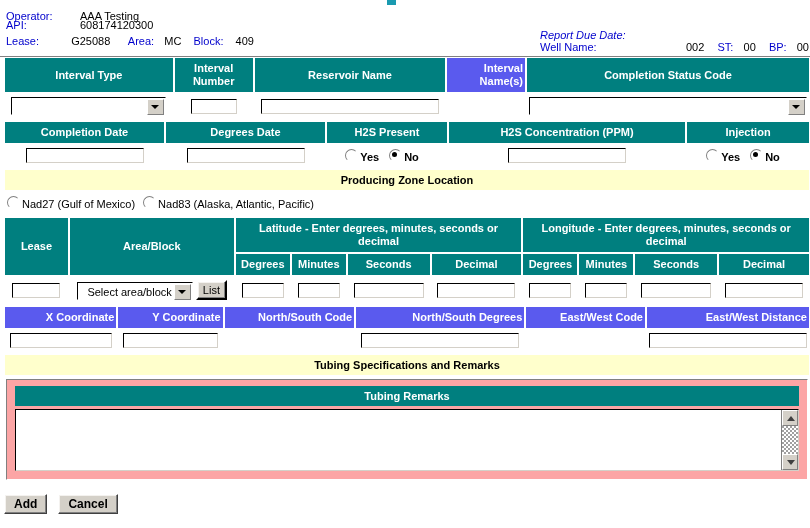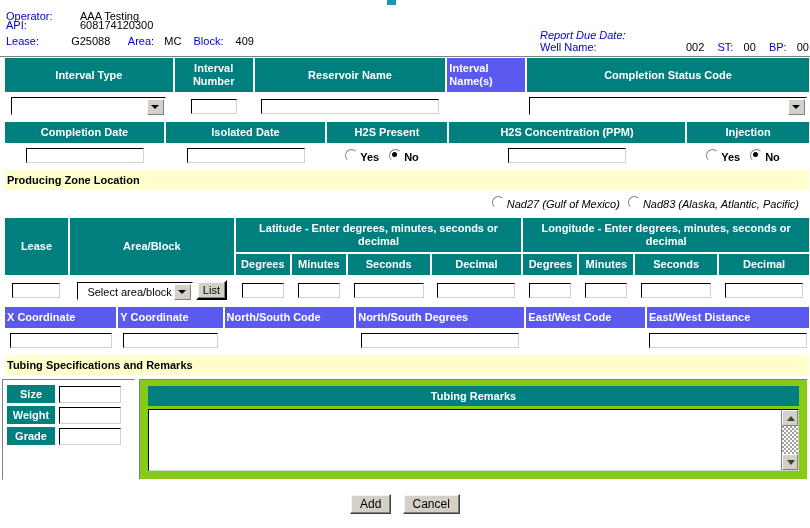--- a/index.html
+++ b/index.html
@@ -31,32 +31,32 @@
 
   .sec{margin:0 2px 2px 2px;}
 
   .th{
     background:#007f7f;color:#ffffff;font-weight:bold;font-size:11px;
     text-align:center;padding:4px 2px;line-height:13px;
     border:1px solid #ffffff;
   }
   .th-violet{
     background:#5a5aee;color:#ffffff;font-weight:bold;font-size:11px;
-    text-align:left;padding:4px 2px;line-height:13px;
+    text-align:right;padding:4px 2px;line-height:13px;
     border:1px solid #ffffff;
   }
   .td{
     background:#ffffff;text-align:center;padding:3px 2px;
     border:1px solid #ffffff;
   }
   .band{
     background:#ffffcc;color:#000000;font-weight:bold;font-size:11px;
-    text-align:left;padding:4px 2px;border:1px solid #ffffff;
-  }
-  .plain{background:#ffffff;text-align:right;padding:4px 2px;border:1px solid #ffffff;font-style:italic;}
+    text-align:center;padding:4px 2px;border:1px solid #ffffff;
+  }
+  .plain{background:#ffffff;text-align:left;padding:4px 2px;border:1px solid #ffffff;}
 
   
   input.txt{
     font-family:"Liberation Sans",sans-serif;font-size:11px;
     border:1px solid;border-color:#000000 #d4d0c8 #d4d0c8 #000000;
     background:#ffffff;height:15px;padding:0 1px;margin:0;box-sizing:border-box;
   }
   .selwrap{
     display:inline-block;position:relative;height:18px;box-sizing:border-box;
     border:1px solid;border-color:#000000 #ffffff #ffffff #000000;
@@ -101,21 +101,21 @@
 
   
   .tub-wrap{display:flex;gap:0;}
   .tub-left{
     width:133px;border:1px solid;border-color:#808080 #ffffff #ffffff #808080;
     padding:5px 4px;box-sizing:border-box;background:#ffffff;
   }
   .tub-right{
     flex:1;margin-left:4px;border:1px solid;
     border-color:#808080 #ffffff #ffffff #808080;
-    padding:6px 8px 8px 8px;box-sizing:border-box;background:#84cc16;
+    padding:6px 8px 8px 8px;box-sizing:border-box;background:#fca5a5;
   }
   .swg-row{display:flex;align-items:center;margin-bottom:3px;}
   .swg-lab{
     background:#007f7f;color:#ffffff;font-weight:bold;font-size:11px;
     width:48px;text-align:center;padding:3px 0;margin-right:4px;
   }
   .remarks-bar{
     background:#007f7f;color:#ffffff;font-weight:bold;font-size:11px;
     text-align:center;padding:4px 0;margin-bottom:3px;
   }
@@ -129,21 +129,21 @@
   .sbtn:after{content:"";position:absolute;left:4px;border-left:4px solid transparent;
     border-right:4px solid transparent;}
   .sbtn.up:after{top:5px;border-bottom:5px solid #404040;}
   .sbtn.dn:after{top:5px;border-top:5px solid #404040;}
   .strack{position:absolute;left:0;top:16px;bottom:16px;width:16px;
     background-image:
       linear-gradient(45deg,#ffffff 25%,transparent 25%,transparent 75%,#ffffff 75%),
       linear-gradient(45deg,#ffffff 25%,#a0a0a0 25%,#a0a0a0 75%,#ffffff 75%);
     background-size:4px 4px;background-position:0 0,2px 2px;}
 
-  .footer{text-align:center;padding-top:12px;}
+  .footer{padding-top:12px;font-weight:bold;}
   .footer .btn{margin:0 4px;}
 </style>
 </head>
 <body>
 
 <div class="hdr-strip">
   <div class="teal-mark"></div>
 
   <div class="hdr-row r1">
     <span class="lbl">Operator:</span>
@@ -227,21 +227,21 @@
   </tr>
 </tbody>
     </table>
 </div>
 
 <div class="sec">
 <table class="frm">
   <tbody>
         <tr>
     <td class="th" style="width:155px">Completion Date</td>
-    <td class="th" style="width:155px">Isolated Date</td>
+    <td class="th" style="width:155px">Degrees Date</td>
     <td class="th" style="width:116px">H2S Present</td>
     <td class="th" style="width:232px">H2S Concentration (PPM)</td>
     <td class="th">Injection</td>
   </tr>
   <tr>
     <td class="td">
       <input class="txt" style="width: 118px;" value="">
     </td>
     <td class="td">
       <input class="txt" style="width: 118px;" value="">
@@ -372,34 +372,20 @@
 <div class="sec">
 <table class="frm" style="margin-bottom:3px">
   <tbody>
         <tr>
     <td class="band">Tubing Specifications and Remarks</td>
   </tr>
 </tbody>
     </table>
 
 <div class="tub-wrap" style="width:806px">
-  <div class="tub-left">
-    <div class="swg-row">
-      <span class="swg-lab">Size</span>
-      <input class="txt" style="width: 62px; height: 17px;" value="">
-    </div>
-    <div class="swg-row">
-      <span class="swg-lab">Weight</span>
-      <input class="txt" style="width: 62px; height: 17px;" value="">
-    </div>
-    <div class="swg-row" style="margin-bottom:0">
-      <span class="swg-lab">Grade</span>
-      <input class="txt" style="width: 62px; height: 17px;" value="">
-    </div>
-  </div>
 
   <div class="tub-right">
     <div class="remarks-bar">Tubing Remarks</div>
     <div class="ta-wrap">
       <span style="display:block;padding:2px 20px 0 3px;font-size:11px;"></span>
       <div class="sbar">
         <div class="sbtn up"></div>
         <div class="strack"></div>
         <div class="sbtn dn"></div>
       </div>

